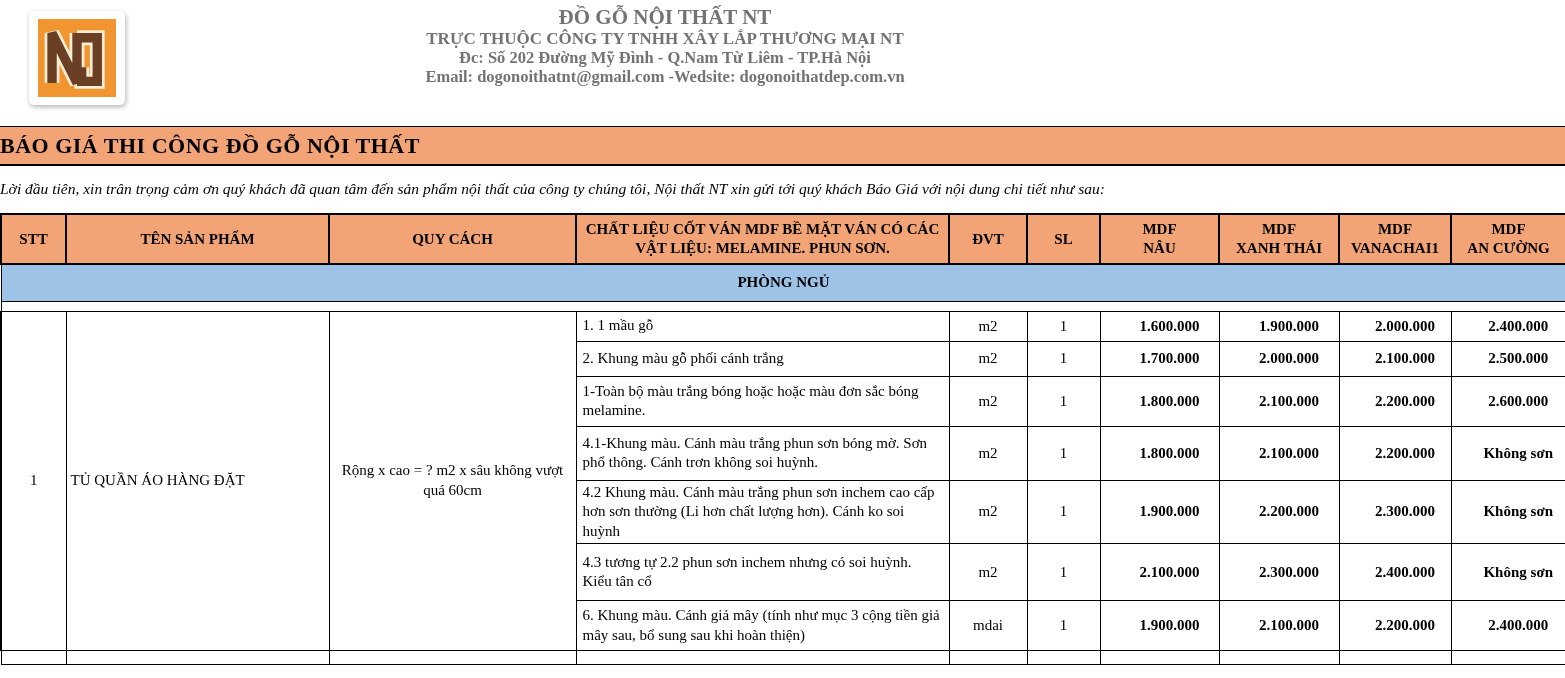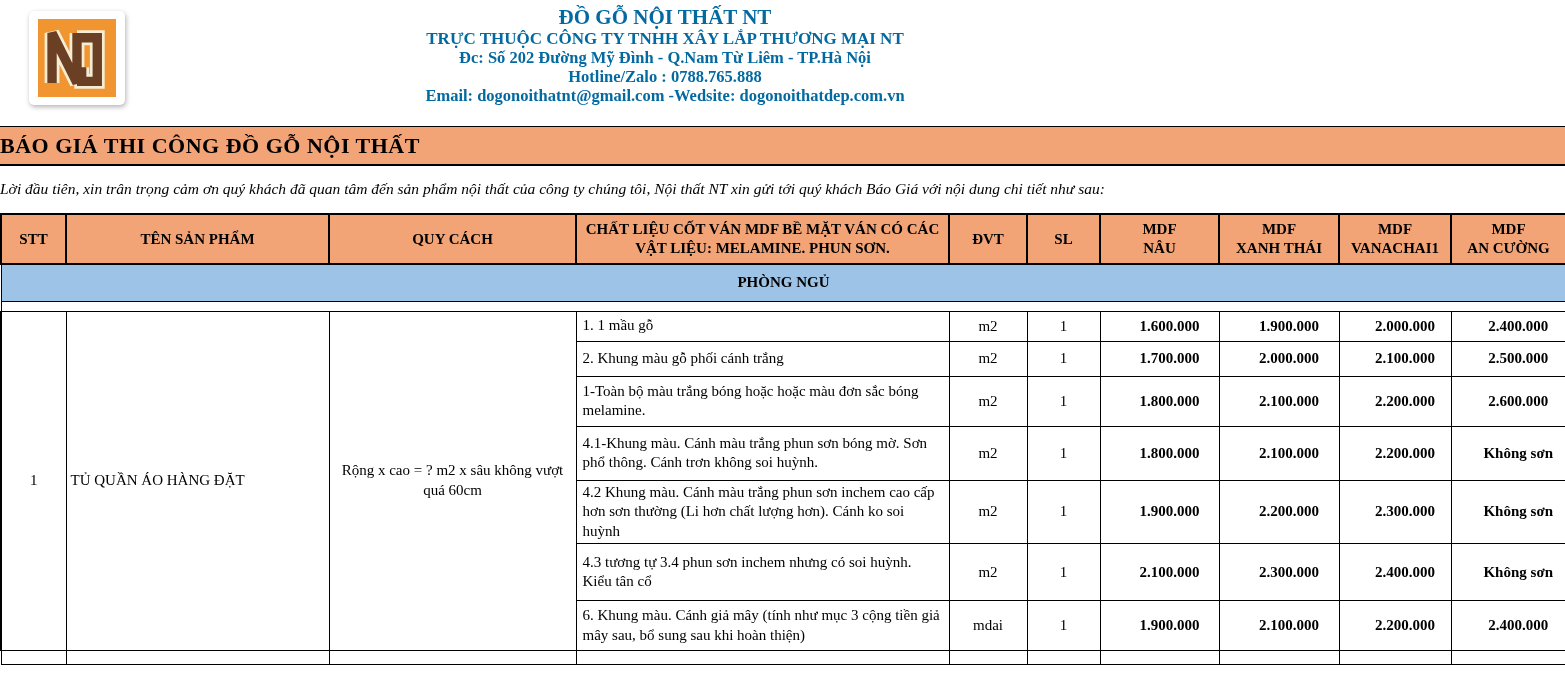--- a/index.html
+++ b/index.html
@@ -12,21 +12,21 @@
   
   .top-header { position:relative; height:115px; }
   .logo-card {
     position:absolute; left:29px; top:11px; width:96px; height:94px;
     background:#fff; border-radius:5px;
     box-shadow:1px 2px 5px rgba(0,0,0,.3);
     display:flex; align-items:center; justify-content:center;
   }
   .company-block {
     position:absolute; left:0; top:6px; width:1330px;
-    text-align:center; color:#0369a1; font-weight:bold;
+    text-align:center; color:#737373; font-weight:bold;
   }
   .company-name   { font-size:21px;   line-height:23px; }
   .company-sub    { font-size:17px;   line-height:19px; }
   .company-line   { font-size:16.5px; line-height:19px; }
 
   
   .title-bar {
     margin-top:11px; height:37px;
     border-top:1px solid #000; border-bottom:2px solid #000;
     background:#F2A477;
@@ -76,21 +76,20 @@
       <polyline points="18,82 18,18 50,82 50,18" fill="none" stroke="#F5ECD4" stroke-width="19"></polyline>
       <polyline points="50,24 76,24 76,80 56,80 56,62" fill="none" stroke="#F5ECD4" stroke-width="19"></polyline>
       <polyline points="18,82 18,18 50,82 50,18" fill="none" stroke="#6B3F24" stroke-width="12"></polyline>
       <polyline points="50,24 76,24 76,80 56,80 56,62" fill="none" stroke="#6B3F24" stroke-width="12"></polyline>
     </svg>
   </div>
   <div class="company-block">
     <div class="company-name">ĐỒ GỖ NỘI THẤT NT</div>
     <div class="company-sub">TRỰC THUỘC CÔNG TY TNHH XÂY LẮP THƯƠNG MẠI NT</div>
     <div class="company-line">Đc: Số 202 Đường Mỹ Đình - Q.Nam Từ Liêm - TP.Hà Nội</div>
-    <div class="company-line">Hotline/Zalo : 0788.765.888</div>
     <div class="company-line">Email: dogonoithatnt@gmail.com -Wedsite: dogonoithatdep.com.vn</div>
   </div>
 </div>
 
 <div class="title-bar">
   <span>BÁO GIÁ THI CÔNG ĐỒ GỖ NỘI THẤT</span>
 </div>
 
 <div class="intro-line">Lời đầu tiên, xin trân trọng cảm ơn quý khách đã quan tâm đến sản phẩm nội thất của công ty chúng tôi, Nội thất NT xin gửi tới quý khách Báo Giá với nội dung chi tiết như sau:</div>
 
@@ -183,21 +182,21 @@
     <tr style="height:63px">
       <td class="desc">4.2 Khung màu. Cánh màu trắng phun sơn inchem cao cấp hơn sơn thường (Li hơn chất lượng hơn). Cánh ko soi huỳnh</td>
       <td class="c">m2</td>
       <td class="c">1</td>
       <td class="c b">1.900.000</td>
       <td class="c b">2.200.000</td>
       <td class="c b">2.300.000</td>
       <td class="c b edge-r">Không sơn</td>
     </tr>
     <tr style="height:57px">
-      <td class="desc">4.3 tương tự 3.4 phun sơn inchem nhưng có soi huỳnh. Kiểu tân cổ</td>
+      <td class="desc">4.3 tương tự 2.2 phun sơn inchem nhưng có soi huỳnh. Kiểu tân cổ</td>
       <td class="c">m2</td>
       <td class="c">1</td>
       <td class="c b">2.100.000</td>
       <td class="c b">2.300.000</td>
       <td class="c b">2.400.000</td>
       <td class="c b edge-r">Không sơn</td>
     </tr>
     <tr style="height:50px">
       <td class="desc">6. Khung màu. Cánh giả mây (tính như mục 3 cộng tiền giả mây sau, bổ sung sau khi hoàn thiện)</td>
       <td class="c">mdai</td>

